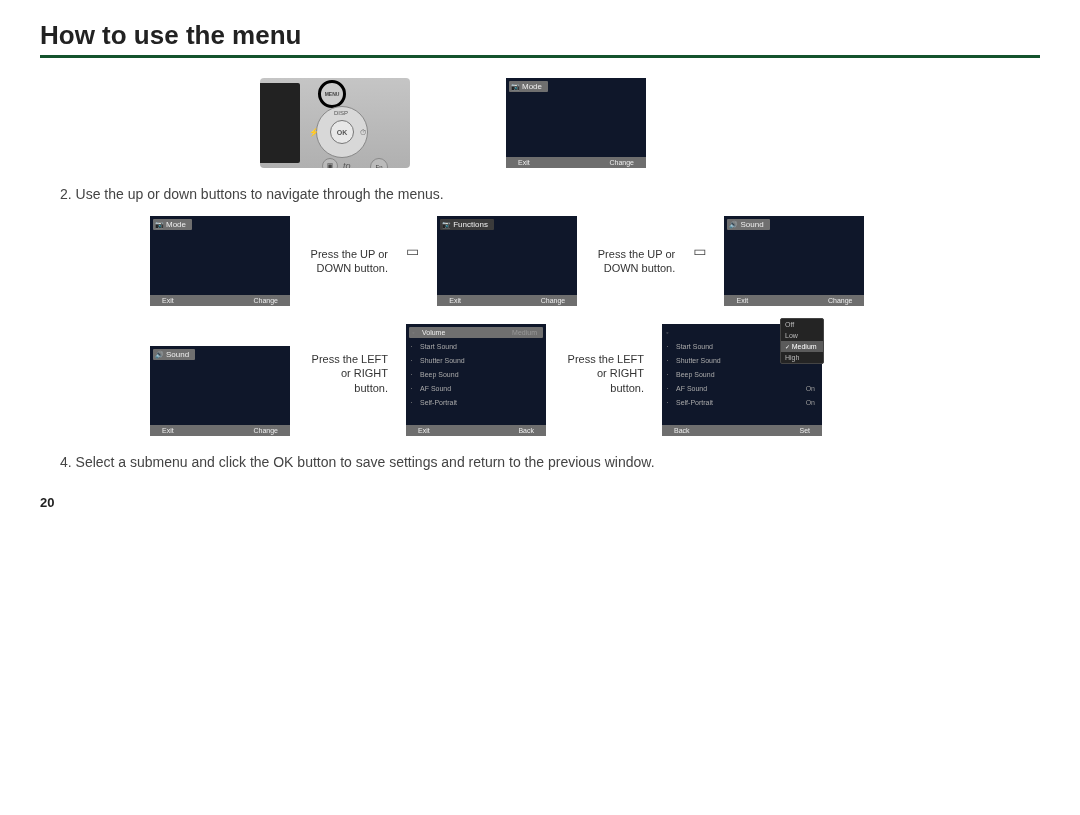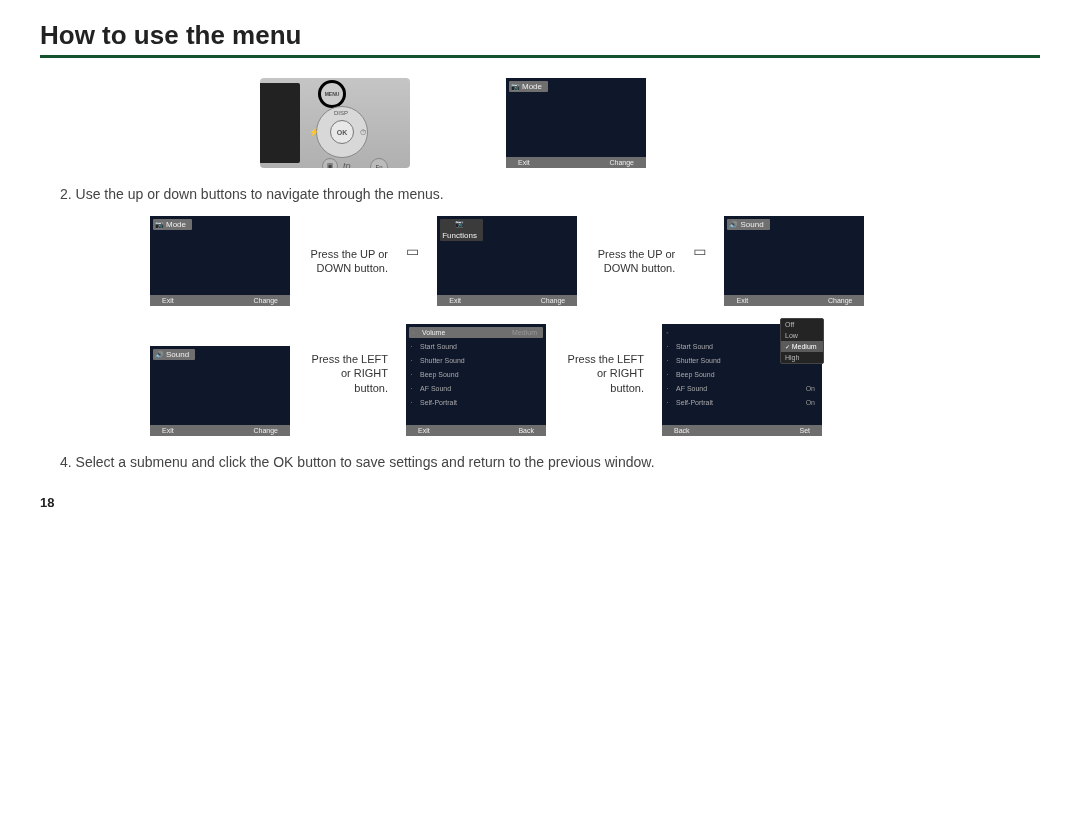--- a/index.html
+++ b/index.html
@@ -60,21 +60,21 @@
     top: 3px; left: 3px;
     background: #6f6f6f;
     color: #eee;
     font-size: 8px;
     padding: 1px 6px 1px 2px;
     border-radius: 1px;
     display: flex;
     align-items: center;
     gap: 3px;
   }
-  .panel-header.dark { background: #3b3b3b; flex-direction: column; }
+  .panel-header.dark { background: #3b3b3b; }
   .panel-icon { font-size: 7px; width: 8px; display:inline-block; text-align:center;}
   .panel-footer {
     position: absolute;
     bottom: 0; left: 0; right: 0;
     height: 11px;
     background: #6e6e6e;
     display: flex;
     justify-content: space-between;
     align-items: center;
     font-size: 7px;
@@ -313,15 +313,15 @@
           <div>Low</div>
           <div class="sel">Medium</div>
           <div>High</div>
         </div>
       </div>
     </div>
   </div>
 
   <div class="step">4. Select a submenu and click the OK button to save settings and return to the previous window.</div>
 
-  <div class="page-number">18</div>
+  <div class="page-number">20</div>
 
 </div>
 
 </body></html>

